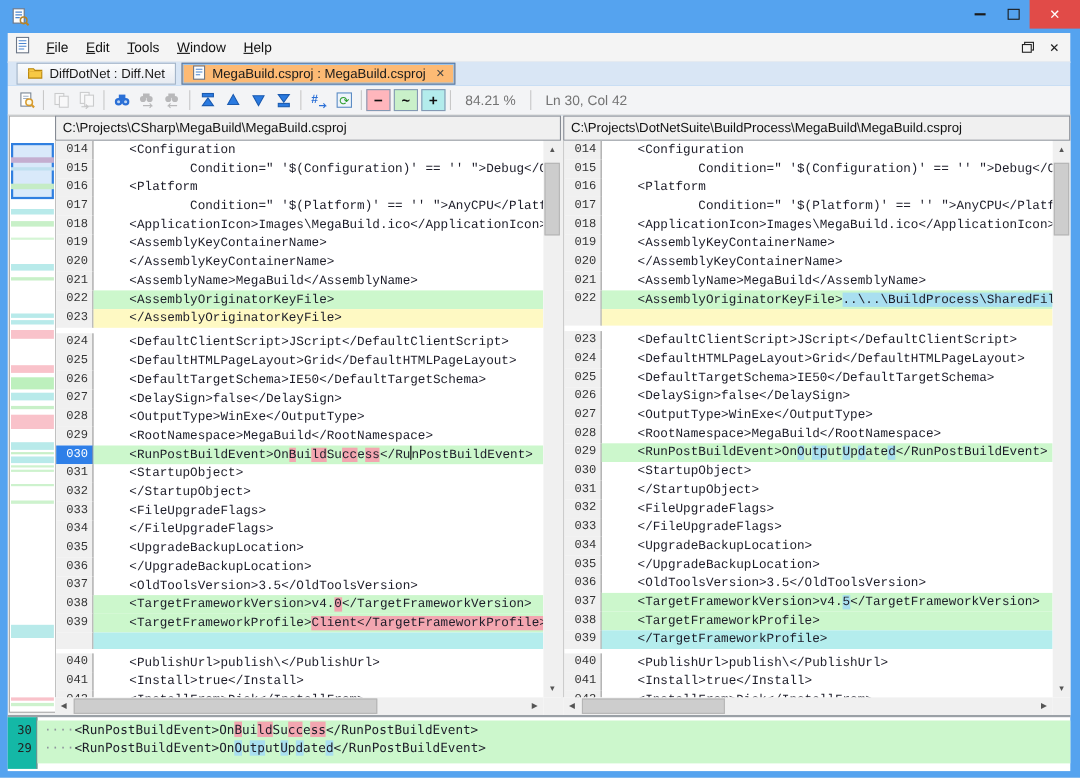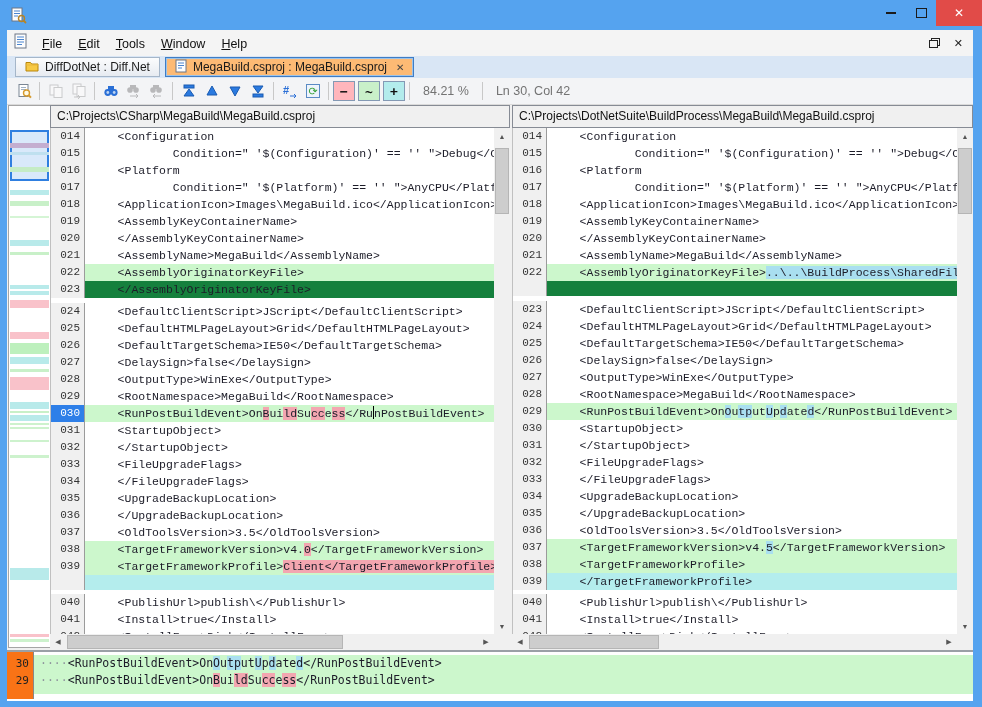--- a/index.html
+++ b/index.html
@@ -54,40 +54,40 @@
                border:1px solid #868b94;box-sizing:border-box;font-size:12px;color:#111;
                line-height:21px;padding:0 6px;white-space:nowrap;overflow:hidden;}
   .rows{position:absolute;left:0;top:23px;right:16px;bottom:16px;overflow:hidden;background:#fff;
         border-left:1px solid #c0c0c0;}
   .crow{display:flex;height:17px;line-height:17px;font-family:Liberation Mono, monospace;
         font-size:11.5px;color:#1c1c28;}
   .cnum{width:29px;background:#f0f0f0;border-right:1px solid #9b9b9b;text-align:right;
         padding-right:4px;color:#333;flex:none;font-size:11px;}
   .ctxt{flex:1;white-space:pre;padding-left:5px;overflow:hidden;}
   .rbg-g .ctxt{background:#ccf7cc;}
-  .rbg-p .ctxt{background:#15803d;}
+  .rbg-p .ctxt{background:#fef9c3;}
   .rbg-c .ctxt{background:#b4eded;}
   .num-sel{background:#2e7fe8 !important;color:#fff !important;}
   .sp-p{background:#f3a6b0;}
   .sp-c{background:#a9dff0;}
   .sp-w{color:#8f959d;}
   .caret{display:inline-block;width:1px;height:13px;background:#000;vertical-align:-2px;}
   .row-spacer{background:#fff;}
   .vscroll{position:absolute;top:23px;right:0;width:16px;bottom:16px;background:#f0f0f0;}
   .hscroll{position:absolute;left:0;bottom:0;right:16px;height:16px;background:#f0f0f0;}
   .corner{position:absolute;right:0;bottom:0;width:16px;height:16px;background:#f0f0f0;}
   .sarr{position:absolute;display:flex;align-items:center;justify-content:center;
         color:#555;font-size:7px;width:16px;height:16px;}
   .vthumb{position:absolute;left:1px;width:14px;background:#cdcdcd;border:1px solid #b5b5b5;box-sizing:border-box;}
   .hthumb{position:absolute;top:1px;height:14px;background:#cdcdcd;border:1px solid #b5b5b5;box-sizing:border-box;}
   
   .bottom{position:absolute;left:7px;top:650px;width:966px;height:49px;background:#fff;
           border-top:2px solid #9aa0a6;box-sizing:content-box;}
   .bwrap{display:flex;height:47px;}
-  .bgutter{width:27px;background:#f97316;border-right:1px solid #888;padding-top:3px;box-sizing:border-box;}
+  .bgutter{width:27px;background:#14b8a6;border-right:1px solid #888;padding-top:3px;box-sizing:border-box;}
   .bnum{height:17px;line-height:17px;text-align:right;padding-right:4px;
         font-family:"DejaVu Sans Mono",monospace;font-size:11px;color:#222;}
   .bcontent{flex:1;padding-top:3px;}
   .bgreen{background:#ccf7cc;}
   .bline{height:17px;line-height:17px;white-space:pre;padding-left:6px;overflow:hidden;
          font-family:"DejaVu Sans Mono",monospace;font-size:11.5px;color:#1c1c28;}
 </style>
 </head>
 <body>
 
@@ -561,18 +561,18 @@
 </div>
 
 <div class="bottom">
   <div class="bwrap">
     <div class="bgutter" id="bgutter">
         <div class="bnum">30</div>
         <div class="bnum">29</div>
       </div>
     <div class="bcontent">
       <div class="bgreen" id="bgreen" style="height: 39px;">
+          <div class="bline"><span class="sp-w">····</span><span>&lt;RunPostBuildEvent&gt;On</span><span class="sp-p">B</span><span>ui</span><span class="sp-p">ld</span><span>Su</span><span class="sp-p">cc</span><span>e</span><span class="sp-p">ss</span><span>&lt;/RunPostBuildEvent&gt;</span></div>
           <div class="bline"><span class="sp-w">····</span><span>&lt;RunPostBuildEvent&gt;On</span><span class="sp-c">O</span><span>u</span><span class="sp-c">tp</span><span>ut</span><span class="sp-c">U</span><span>p</span><span class="sp-c">d</span><span>ate</span><span class="sp-c">d</span><span>&lt;/RunPostBuildEvent&gt;</span></div>
-          <div class="bline"><span class="sp-w">····</span><span>&lt;RunPostBuildEvent&gt;On</span><span class="sp-p">B</span><span>ui</span><span class="sp-p">ld</span><span>Su</span><span class="sp-p">cc</span><span>e</span><span class="sp-p">ss</span><span>&lt;/RunPostBuildEvent&gt;</span></div>
         </div>
     </div>
   </div>
 </div>
 
 </body></html>

